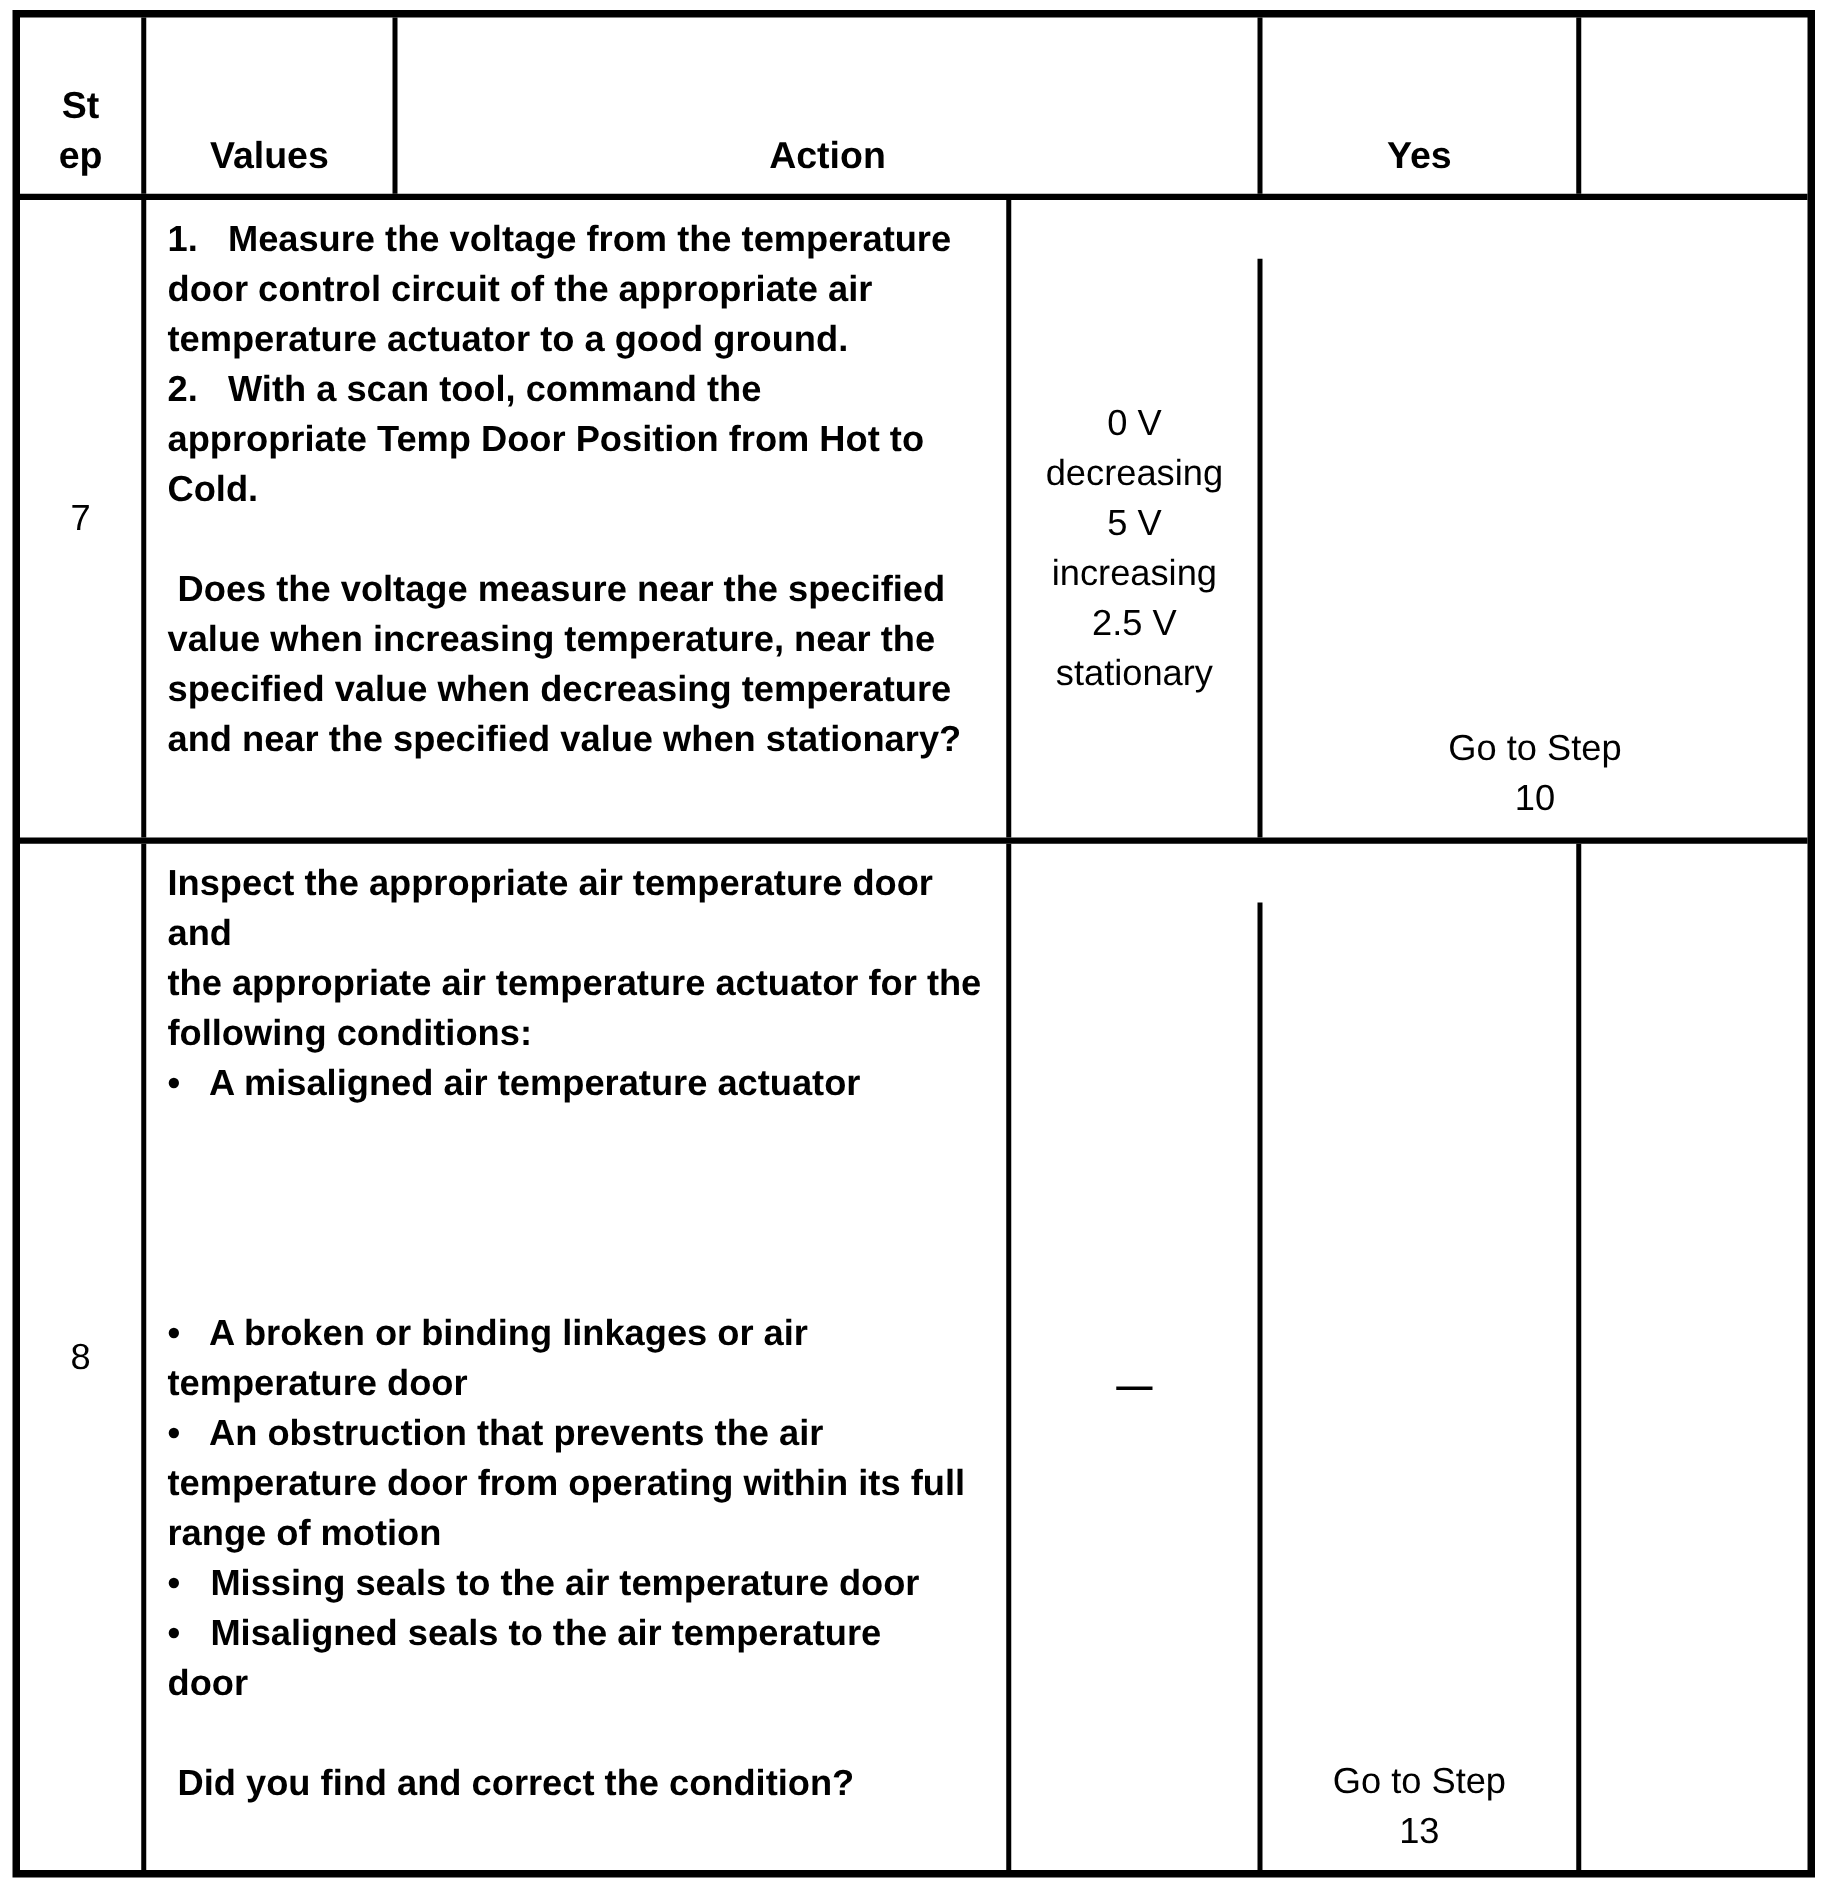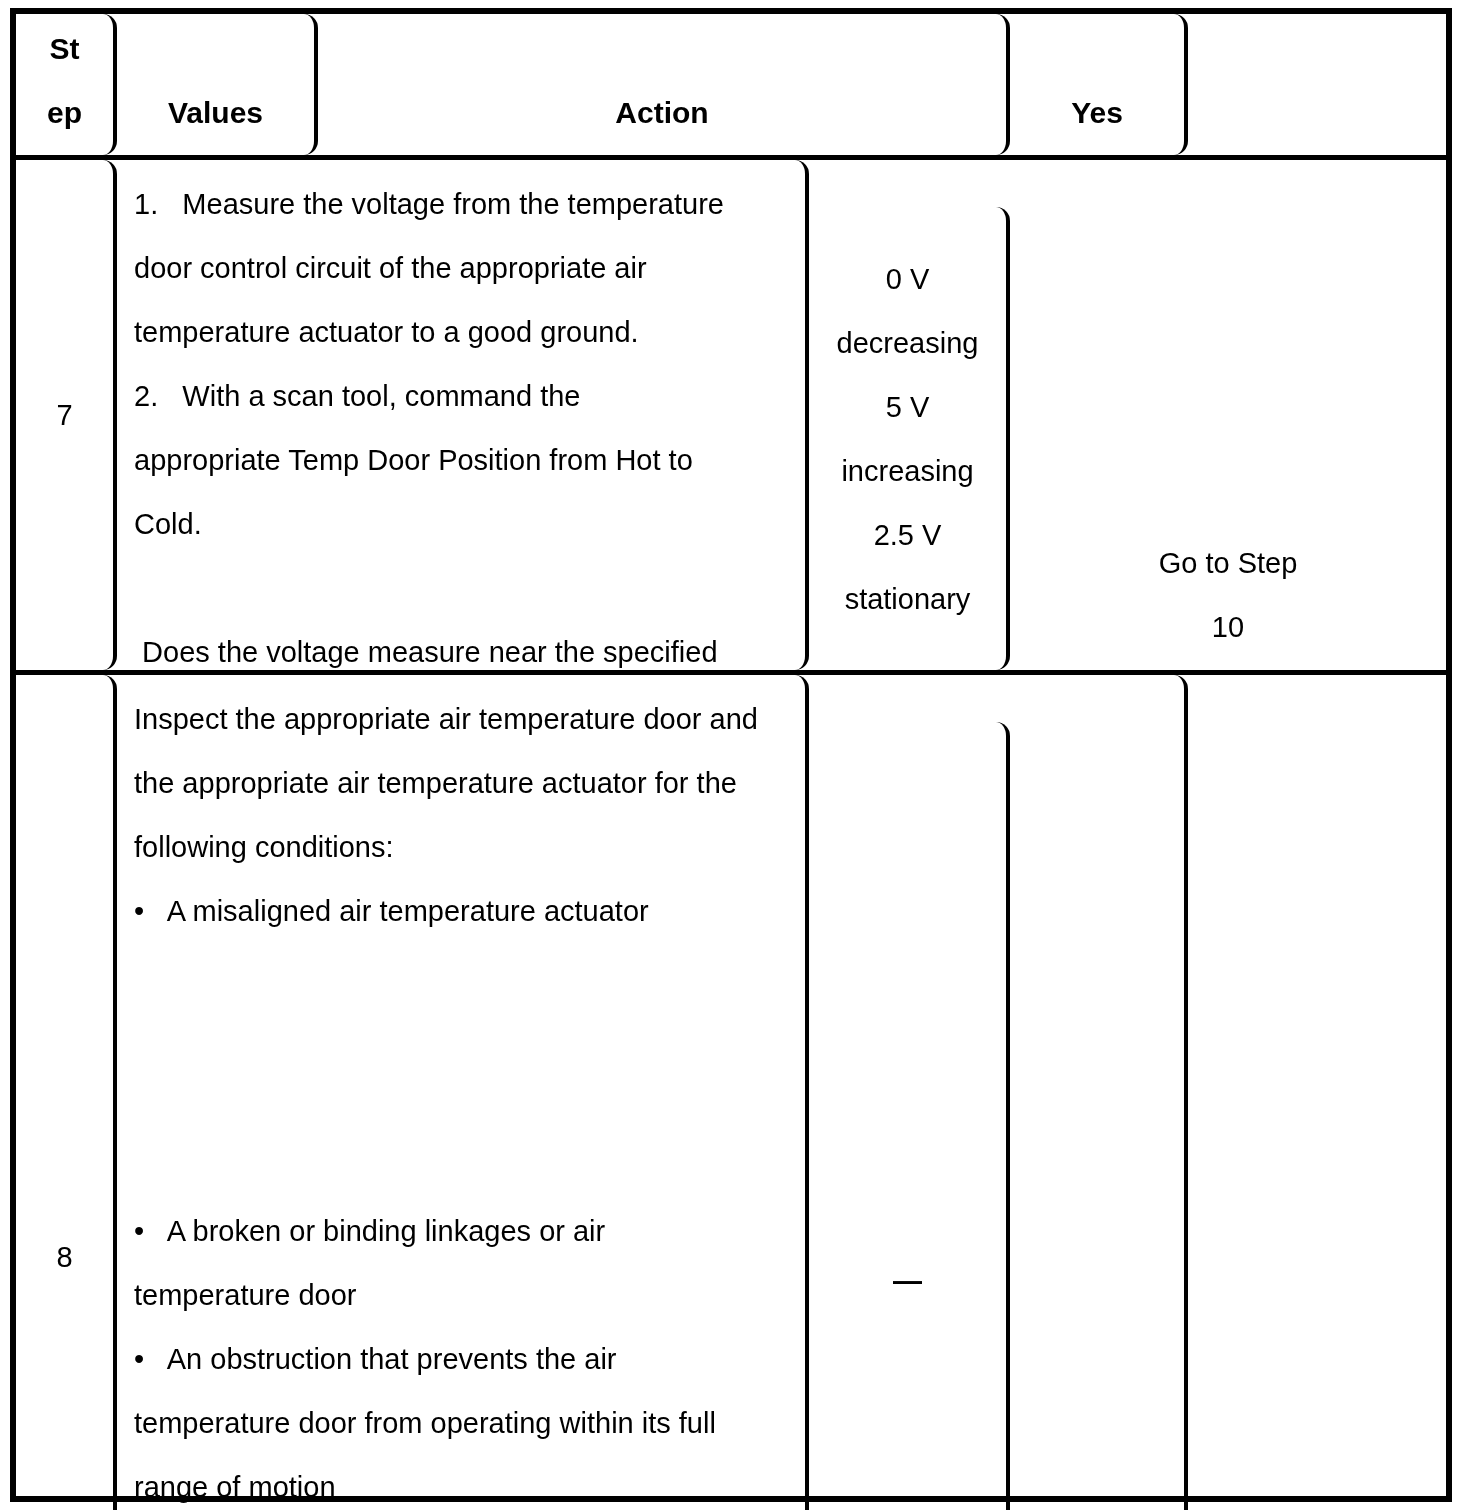--- a/index.html
+++ b/index.html
@@ -37,28 +37,27 @@
   .trow.row7  { height: 515px; }
   .trow.row8  { flex: 1 1 auto; border-bottom: none; }
 
   .cell {
     box-sizing: border-box;
     border-right: 4px solid #000000;
     display: flex;
     flex-direction: column;
     white-space: pre-wrap;
     font-size: 29px;
-    line-height: 64px;
+    line-height: 40px;
     overflow: hidden;
-    border-radius: 14px;
   }
   .c-step   { width: 101px; }
   .c-action { width: 692px; }
   .c-values { width: 201px; }
-  .c-yes    { width: 178px; }
+  .c-yes    { width: 255px; }
   .c-no     { flex: 1 1 auto; border-right: none; }
 
   
   .thead .cell {
     font-weight: bold;
     font-size: 30px;
     justify-content: flex-end;
     align-items: center;
     text-align: center;
     padding-bottom: 10px;
@@ -69,20 +68,21 @@
     justify-content: center;
     align-items: center;
     text-align: center;
   }
   
   .body-row .c-action {
     justify-content: flex-start;
     align-items: flex-start;
     text-align: left;
     padding: 12px 14px 0 17px;
+    font-weight: bold;
   }
   
   .body-row .c-values {
     justify-content: center;
     align-items: center;
     text-align: center;
     margin-top: 47px;
   }
   .row8 .c-values { font-weight: bold; }
   

